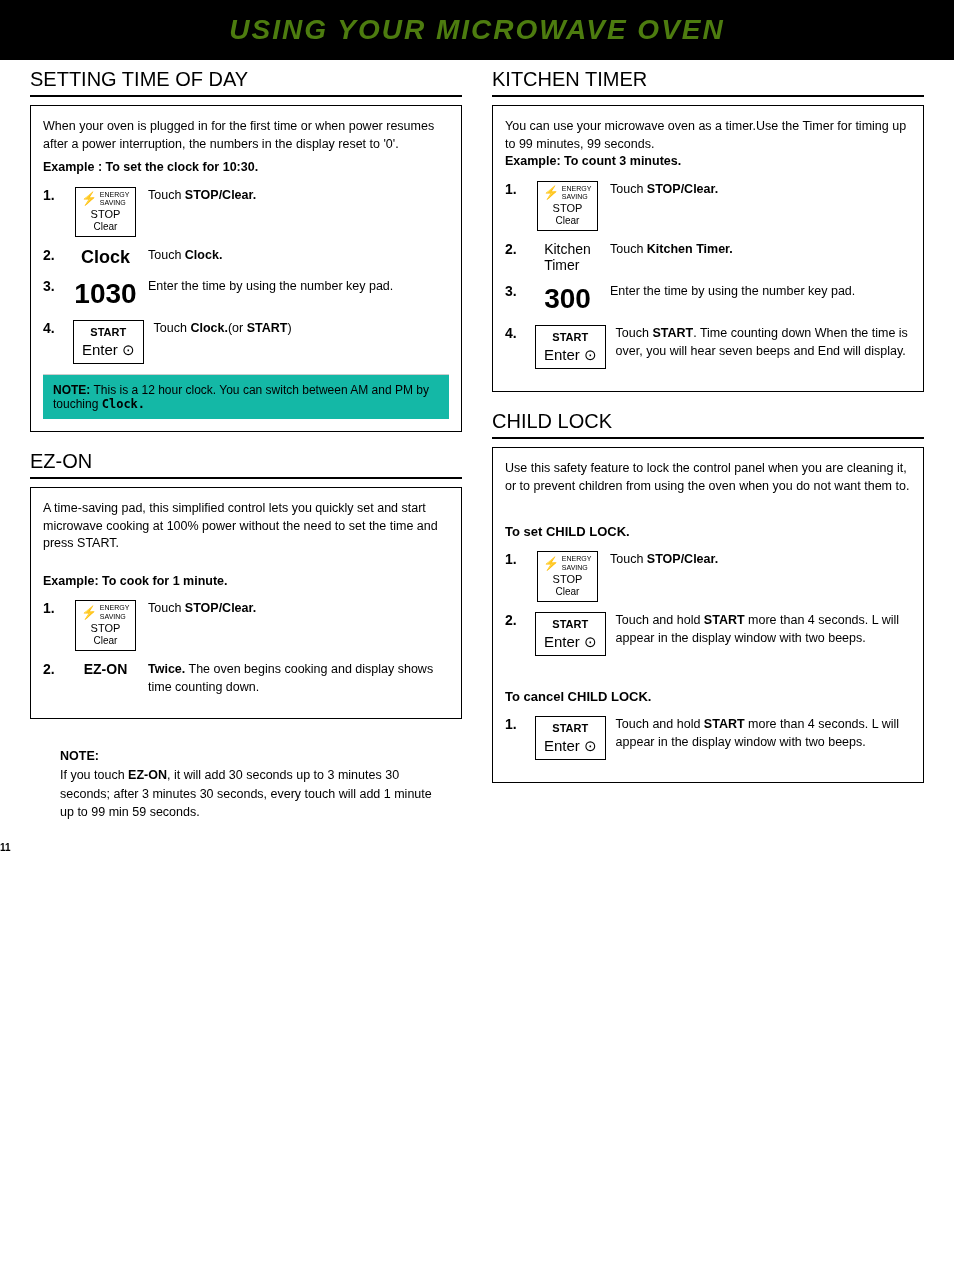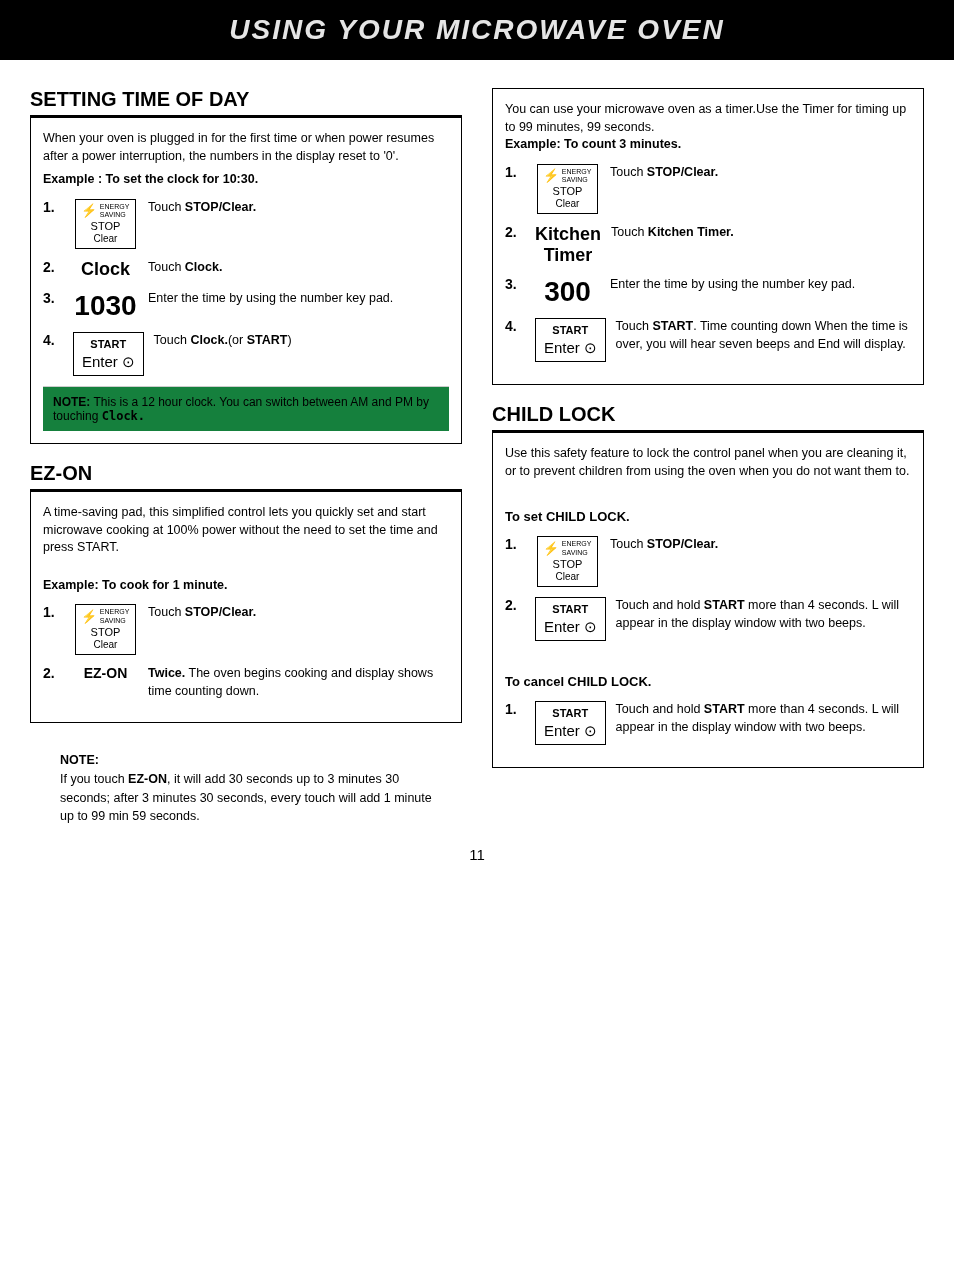--- a/index.html
+++ b/index.html
@@ -7,45 +7,46 @@
       width: 954px;
       min-height: 1272px;
       background: #fff;
       font-family: Arial, sans-serif;
       font-size: 13px;
       color: #000;
     }
 
     .page-header {
       background: #000;
-      color: #e5e5e5;
+      color: #4d7c0f;
       text-align: center;
       padding: 14px 20px;
-      margin-bottom: 28px;
+      margin-bottom: 8px;
     }
     .page-header h1 {
       font-size: 28px;
       font-weight: bold;
       font-style: italic;
       letter-spacing: 2px;
     }
 
     .main-content {
       display: grid;
       grid-template-columns: 1fr 1fr;
       gap: 0 30px;
       padding: 0 30px;
     }
 
     .left-col { }
     .right-col { }
 
     .section-title {
       font-size: 20px;
-      font-weight: bold;
+      font-weight: normal;
+      margin-bottom: 8px;
       border-bottom: 2px solid #000;
       padding-bottom: 4px;
     }
 
     .instruction-box {
       border: 1px solid #000;
       padding: 12px;
       margin-bottom: 18px;
       font-size: 12.5px;
     }
@@ -133,44 +134,43 @@
       font-size: 28px;
       font-weight: bold;
     }
 
     .clock-text {
       font-size: 18px;
       font-weight: bold;
     }
 
     .note-box {
-      background: #15803d;
+      background: #14b8a6;
       padding: 8px 10px;
       margin-top: 6px;
       font-size: 12px;
       border-top: 1px solid #ccc;
     }
 
     .sub-section-title {
       font-weight: bold;
       margin: 8px 0 4px 0;
       font-size: 13px;
     }
 
     .page-number {
-      text-align: center;
-      font-size: 15px;
+      font-size: 10px;
       margin-top: 20px;
       padding-bottom: 20px;
+      font-weight: bold;
     }
 
     .kitchen-timer-text {
-      font-size: 18px;
-      font-weight: bold;
-      text-align: center;
+      font-size: 14px;
+      font-weight: normal;
     }
 
     .ez-on-text {
       font-size: 14px;
       font-weight: bold;
     }
 
     .bottom-note {
       padding: 10px 30px 0 30px;
       font-size: 12.5px;
@@ -274,20 +274,21 @@
 
     <div class="bottom-note">
       <p><strong>NOTE:</strong><br>
       <span>If you touch <strong>EZ-ON</strong>, it will add 30 seconds up to 3 minutes 30 seconds; after 3 minutes 30 seconds, every touch will add 1 minute up to 99 min 59 seconds.</span>
       </p>
     </div>
   </div>
 
   <div class="right-col">
 
+    <div class="section-title">KITCHEN TIMER</div>
     <div class="instruction-box">
       <p>You can use your microwave oven as a timer.Use the Timer for timing up to 99 minutes, 99 seconds.<br><strong>Example: To count 3 minutes.</strong></p>
 
       <div class="step-row">
         <span class="step-num">1.</span>
         <div class="step-icon">
           <div class="btn-stop-clear">
             <div class="energy-saving">
               <span style="font-size:13px;">⚡</span>
               <span style="font-size:7px;">ENERGY<br>SAVING</span>

